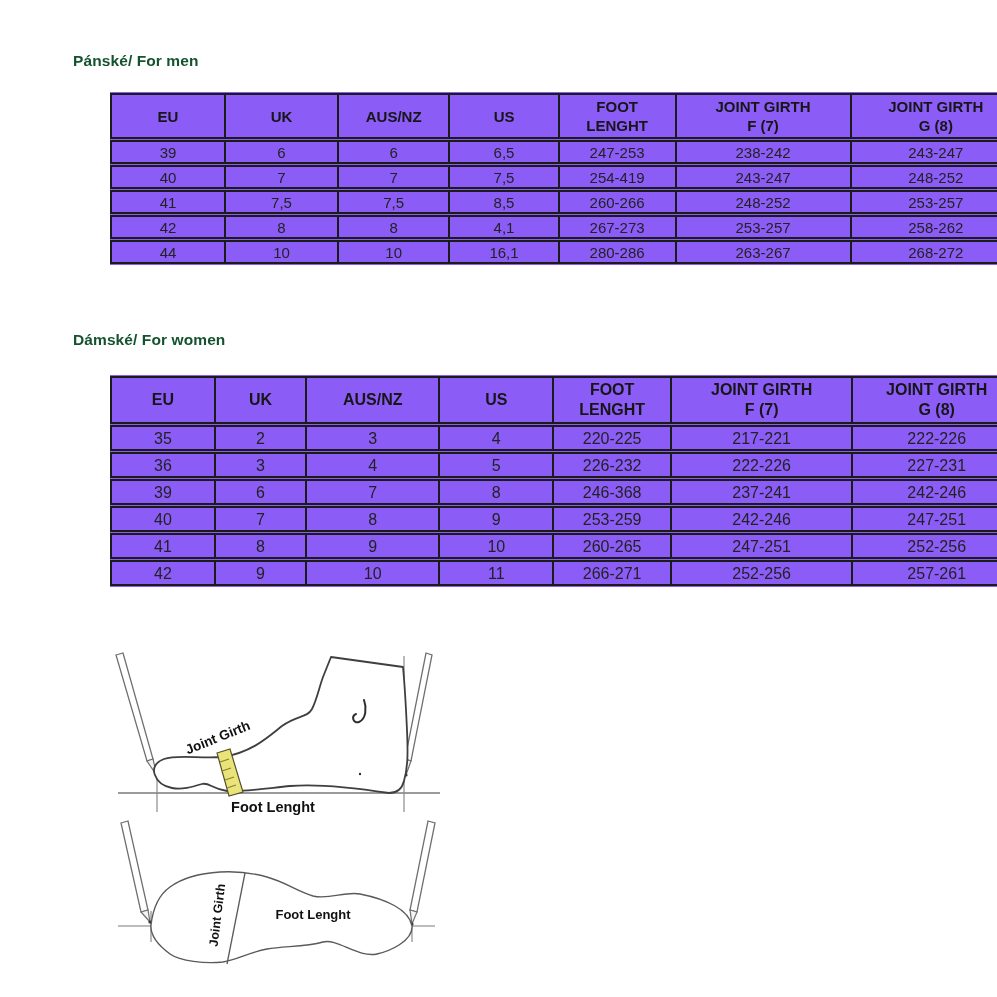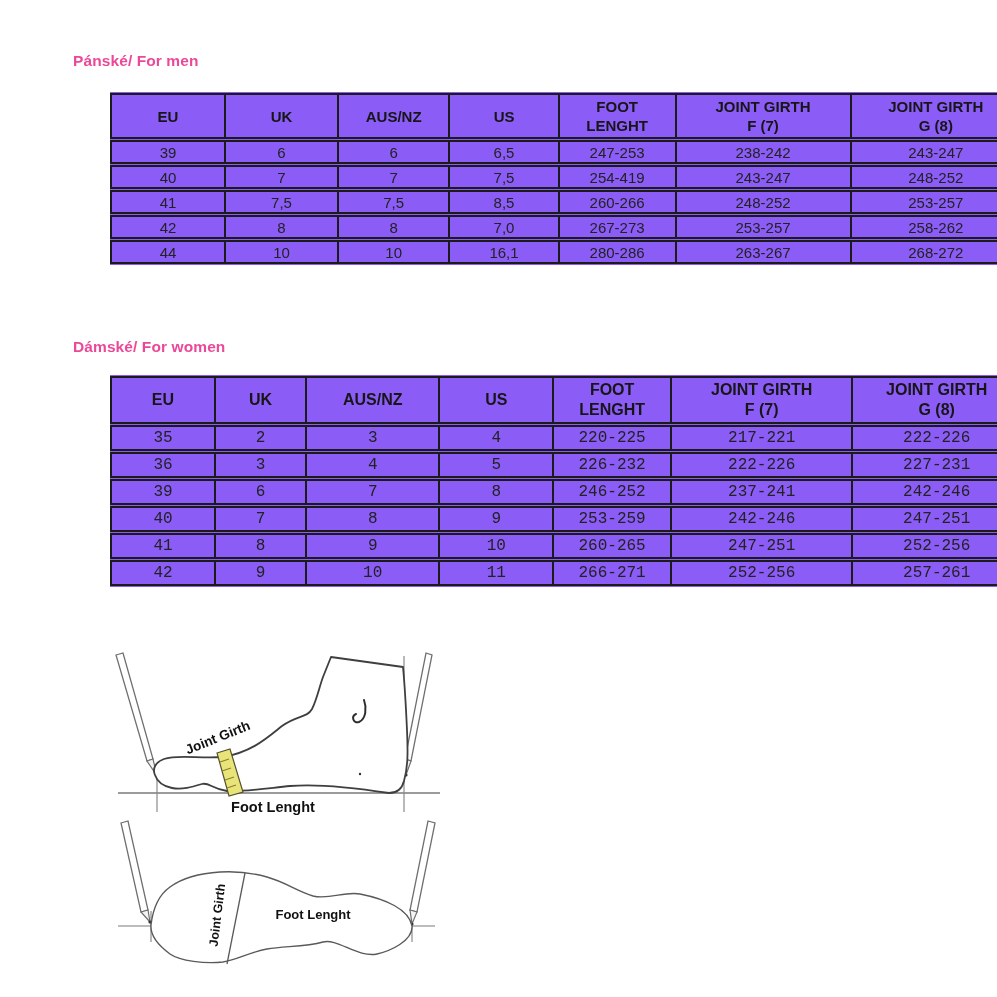--- a/index.html
+++ b/index.html
@@ -13,25 +13,25 @@
     height: 997px;
     background: #ffffff;
     overflow: hidden;
   }
   .section-title {
     position: absolute;
     left: 73px;
     margin: 0;
     font-size: 15.5px;
     font-weight: bold;
-    color: #ec4899;
+    color: #14532d;
     letter-spacing: 0.1px;
   }
   .men-title { top: 52px; }
-  .women-title { top: 338px; }
+  .women-title { top: 331px; }
 
   table.sizes {
     position: absolute;
     left: 72px;
     width: 912px;
     table-layout: fixed;
     border-collapse: separate;
     border-spacing: 0 1px;
     background: #8b5cf6;
     margin-left: 38px;
@@ -48,21 +48,21 @@
   table.sizes th {
     font-weight: bold;
     white-space: pre-line;
     color: #161616;
   }
   table.men { top: 92px; }
   table.men th { font-size: 15px; line-height: 19px; height: 42px; }
   table.men td { font-size: 15px; line-height: 17px; height: 20px; }
   table.women { top: 375px; }
   table.women th { font-size: 16px; line-height: 20px; height: 44px; }
-  table.women td { font-size: 16px; line-height: 19px; height: 22px; font-family: Liberation Mono, monospace; }
+  table.women td { font-size: 16px; line-height: 19px; height: 22px; }
 
   .diagram { position: absolute; }
   .diagram-side { left: 110px; top: 646px; }
   .diagram-sole { left: 113px; top: 818px; }
   .svg-label { font-family: "Liberation Sans", sans-serif; font-weight: bold; fill: #111111; }
 </style>
 </head>
 <body>
 
 <div class="page">
@@ -118,21 +118,21 @@
           <td>7,5</td>
           <td>8,5</td>
           <td>260-266</td>
           <td>248-252</td>
           <td>253-257</td>
         </tr>
         <tr>
           <td>42</td>
           <td>8</td>
           <td>8</td>
-          <td>7,0</td>
+          <td>4,1</td>
           <td>267-273</td>
           <td>253-257</td>
           <td>258-262</td>
         </tr>
         <tr>
           <td>44</td>
           <td>10</td>
           <td>10</td>
           <td>16,1</td>
           <td>280-286</td>
@@ -185,21 +185,21 @@
           <td>5</td>
           <td>226-232</td>
           <td>222-226</td>
           <td>227-231</td>
         </tr>
         <tr>
           <td>39</td>
           <td>6</td>
           <td>7</td>
           <td>8</td>
-          <td>246-252</td>
+          <td>246-368</td>
           <td>237-241</td>
           <td>242-246</td>
         </tr>
         <tr>
           <td>40</td>
           <td>7</td>
           <td>8</td>
           <td>9</td>
           <td>253-259</td>
           <td>242-246</td>

